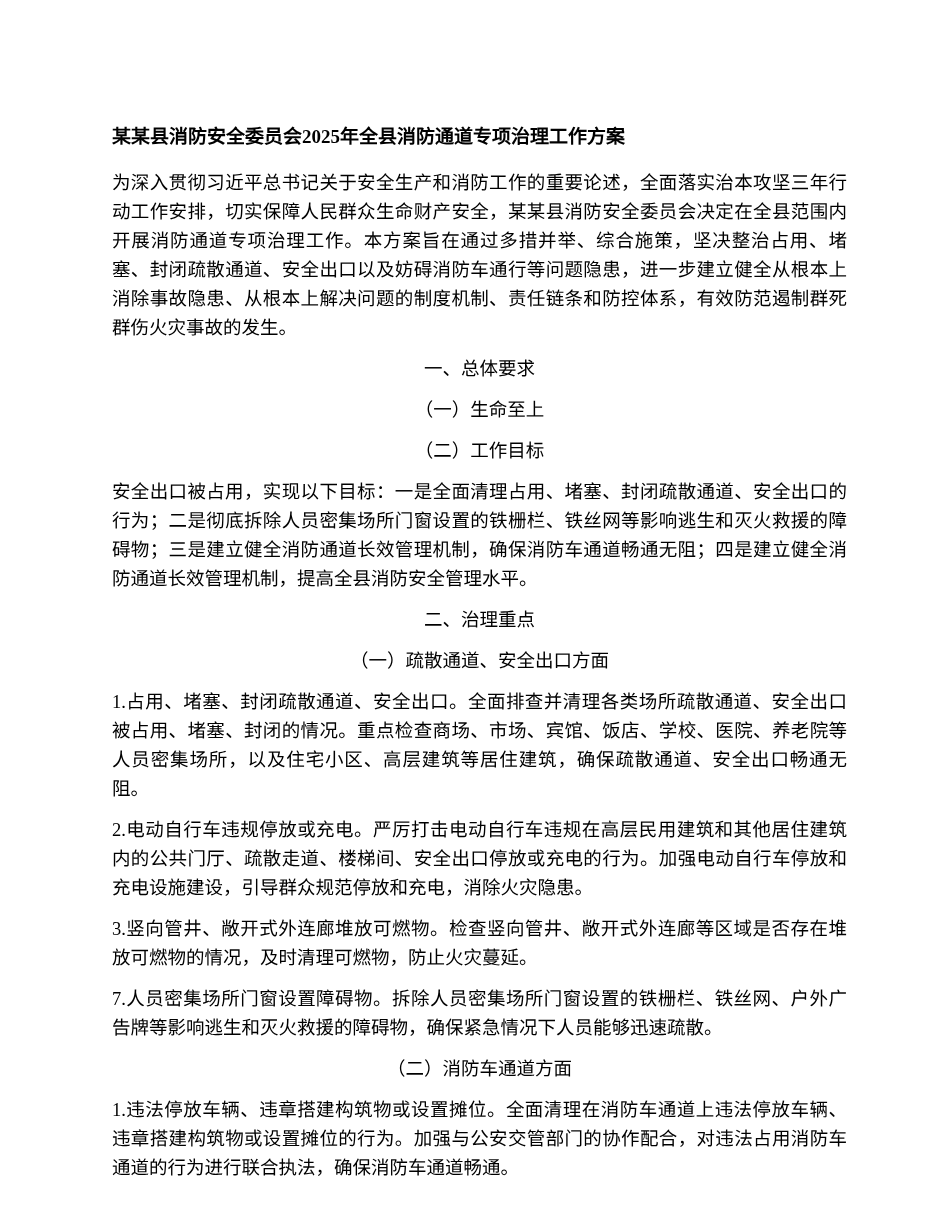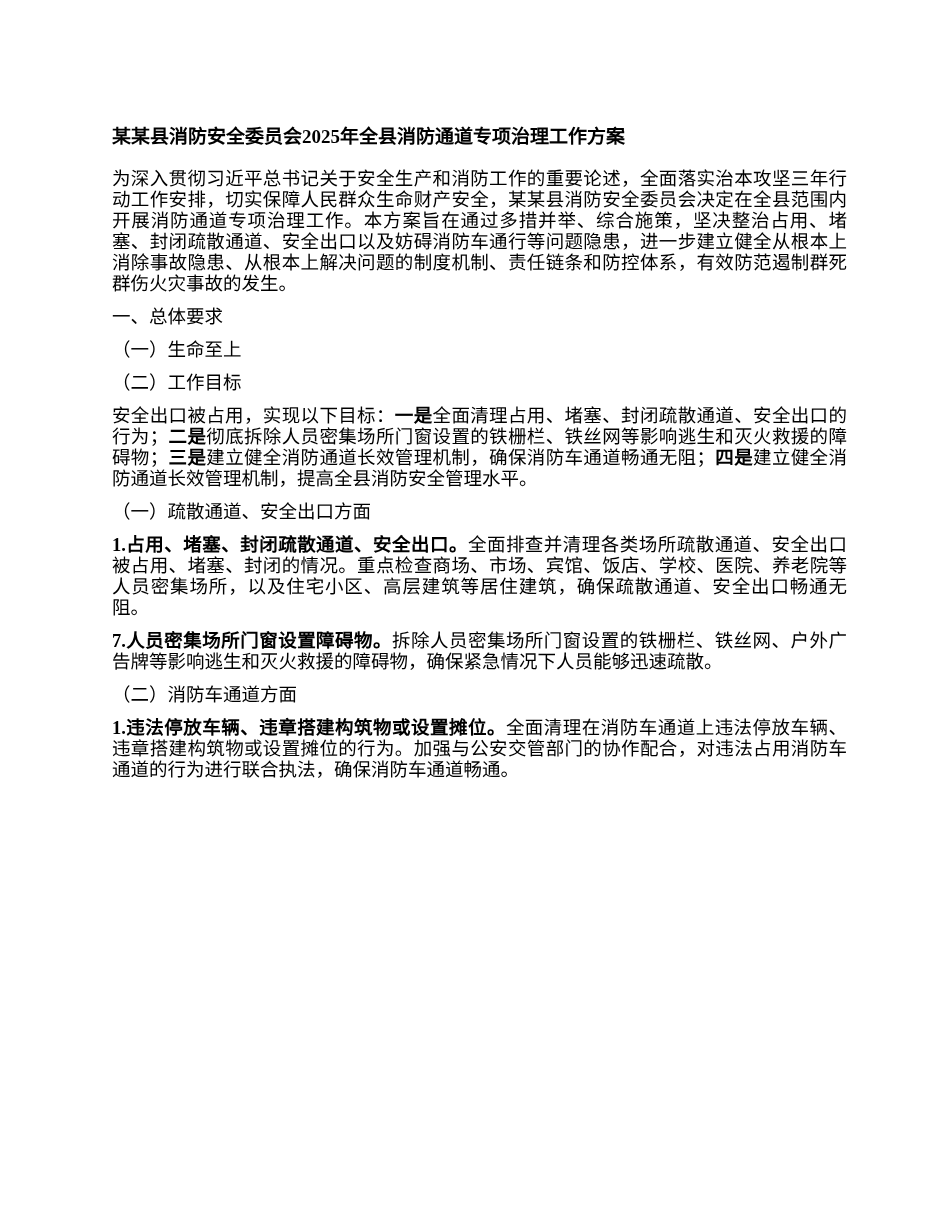--- a/index.html
+++ b/index.html
@@ -19,43 +19,46 @@
     color: #000000;
   }
   .doc-title {
     font-size: 19px;
     font-weight: bold;
     line-height: 22px;
     margin: 0 0 21px 0;
   }
   .para {
     font-size: 18.5px;
-    line-height: 21px;
+    line-height: 29px;
     margin: 0 0 12px 0;
     text-align: justify;
     word-break: break-all;
   }
   .para.section-heading,
   .para.sub-heading {
-    text-align: left;
+    text-align: center;
   }
   .bold {
-    font-weight: bold;
+    font-weight: normal;
   }
 </style>
 </head>
 <body>
 
 <div class="page">
   <h1 class="doc-title">某某县消防安全委员会2025年全县消防通道专项治理工作方案</h1>
   <div id="doc-paragraphs">
       <p class="para body"><span class="">为深入贯彻习近平总书记关于安全生产和消防工作的重要论述，全面落实治本攻坚三年行动工作安排，切实保障人民群众生命财产安全，某某县消防安全委员会决定在全县范围内开展消防通道专项治理工作。本方案旨在通过多措并举、综合施策，坚决整治占用、堵塞、封闭疏散通道、安全出口以及妨碍消防车通行等问题隐患，进一步建立健全从根本上消除事故隐患、从根本上解决问题的制度机制、责任链条和防控体系，有效防范遏制群死群伤火灾事故的发生。</span></p>
       <p class="para section-heading"><span class="">一、总体要求</span></p>
       <p class="para sub-heading"><span class="">（一）生命至上</span></p>
       <p class="para sub-heading"><span class="">（二）工作目标</span></p>
       <p class="para body"><span class="">安全出口被占用，实现以下目标：</span><span class="bold">一是</span><span class="">全面清理占用、堵塞、封闭疏散通道、安全出口的行为；</span><span class="bold">二是</span><span class="">彻底拆除人员密集场所门窗设置的铁栅栏、铁丝网等影响逃生和灭火救援的障碍物；</span><span class="bold">三是</span><span class="">建立健全消防通道长效管理机制，确保消防车通道畅通无阻；</span><span class="bold">四是</span><span class="">建立健全消防通道长效管理机制，提高全县消防安全管理水平。</span></p>
+      <p class="para section-heading"><span class="">二、治理重点</span></p>
       <p class="para sub-heading"><span class="">（一）疏散通道、安全出口方面</span></p>
       <p class="para body"><span class="bold">1.占用、堵塞、封闭疏散通道、安全出口。</span><span class="">全面排查并清理各类场所疏散通道、安全出口被占用、堵塞、封闭的情况。重点检查商场、市场、宾馆、饭店、学校、医院、养老院等人员密集场所，以及住宅小区、高层建筑等居住建筑，确保疏散通道、安全出口畅通无阻。</span></p>
+      <p class="para body"><span class="bold">2.电动自行车违规停放或充电。</span><span class="">严厉打击电动自行车违规在高层民用建筑和其他居住建筑内的公共门厅、疏散走道、楼梯间、安全出口停放或充电的行为。加强电动自行车停放和充电设施建设，引导群众规范停放和充电，消除火灾隐患。</span></p>
+      <p class="para body"><span class="bold">3.竖向管井、敞开式外连廊堆放可燃物。</span><span class="">检查竖向管井、敞开式外连廊等区域是否存在堆放可燃物的情况，及时清理可燃物，防止火灾蔓延。</span></p>
       <p class="para body"><span class="bold">7.人员密集场所门窗设置障碍物。</span><span class="">拆除人员密集场所门窗设置的铁栅栏、铁丝网、户外广告牌等影响逃生和灭火救援的障碍物，确保紧急情况下人员能够迅速疏散。</span></p>
       <p class="para sub-heading"><span class="">（二）消防车通道方面</span></p>
       <p class="para body"><span class="bold">1.违法停放车辆、违章搭建构筑物或设置摊位。</span><span class="">全面清理在消防车通道上违法停放车辆、违章搭建构筑物或设置摊位的行为。加强与公安交管部门的协作配合，对违法占用消防车通道的行为进行联合执法，确保消防车通道畅通。</span></p>
     </div>
 </div>
 
 </body></html>

